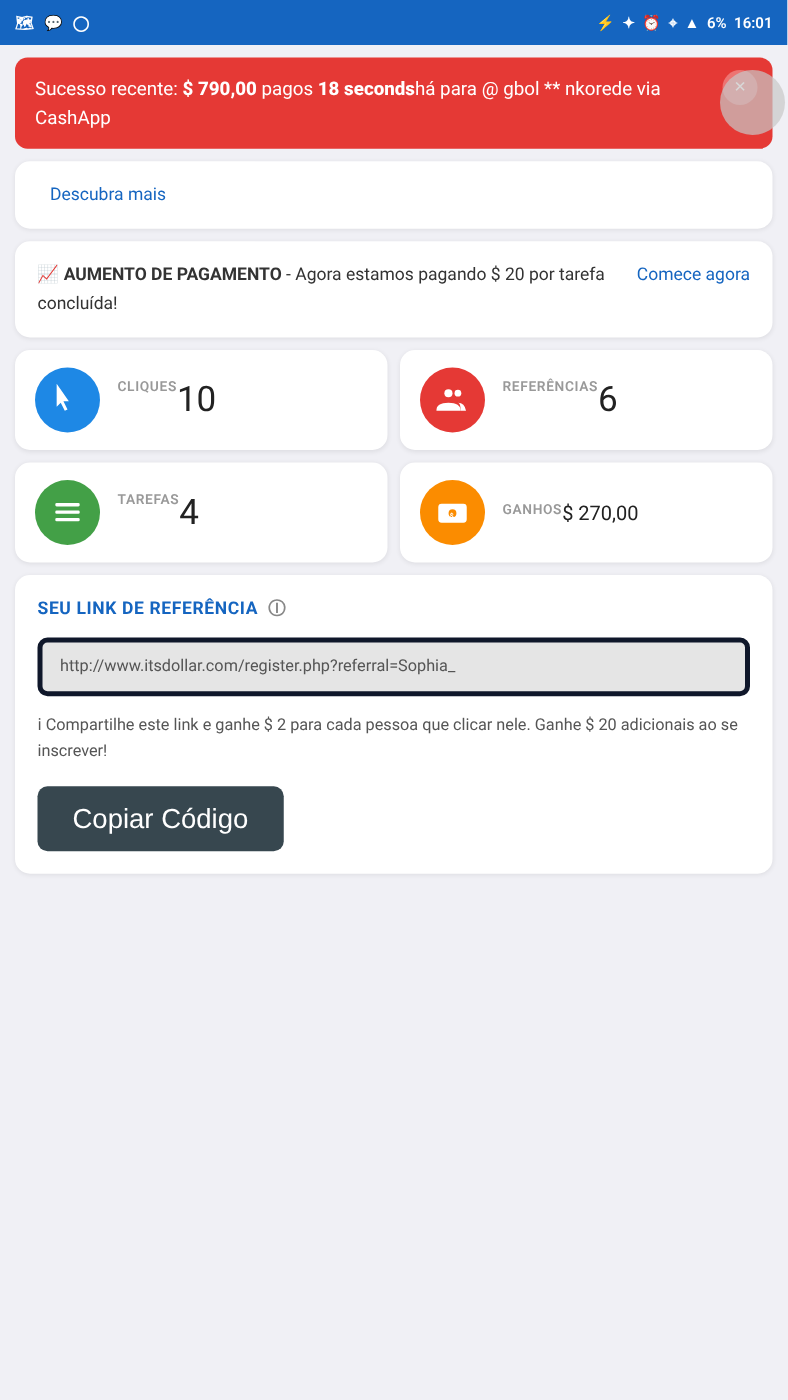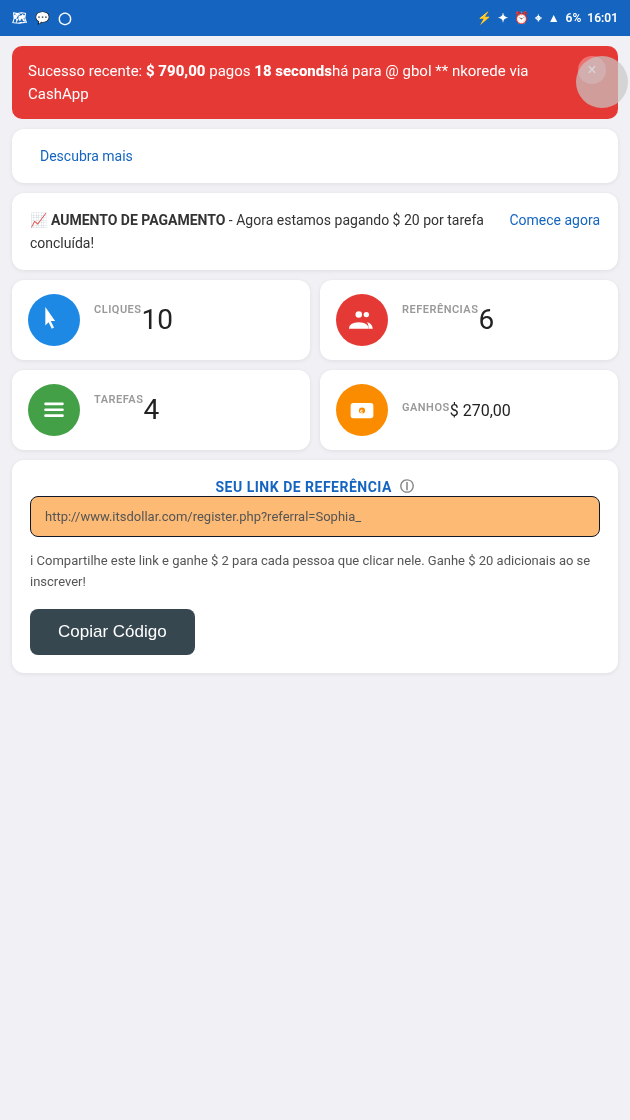--- a/index.html
+++ b/index.html
@@ -148,25 +148,25 @@
     }
     .referral-title {
       font-size: 14px;
       font-weight: 700;
       color: #1565c0;
       text-transform: uppercase;
       letter-spacing: 0.5px;
       display: flex;
       align-items: center;
       gap: 8px;
-      justify-content: center;
+      margin-bottom: 14px;
     }
     .referral-url-box {
-      background: #fdba74;
-      border: 1px solid #0f172a;
+      background: #e5e5e5;
+      border: 4px solid #0f172a;
       border-radius: 8px;
       padding: 12px 14px;
       font-size: 13px;
       color: #555;
       overflow: hidden;
       white-space: nowrap;
       text-overflow: ellipsis;
       margin-bottom: 14px;
     }
     .referral-note {
@@ -174,21 +174,21 @@
       color: #555;
       line-height: 1.6;
       margin-bottom: 16px;
     }
     .copy-button {
       background: #37474f;
       color: white;
       border: none;
       border-radius: 8px;
       padding: 13px 28px;
-      font-size: 17px;
+      font-size: 22px;
       cursor: pointer;
       font-weight: 500;
     }
     .info-icon { font-size: 14px; color: #888; }
   </style>
 </head>
 <body>
 
 <div class="status-bar">
   <div class="status-left">

